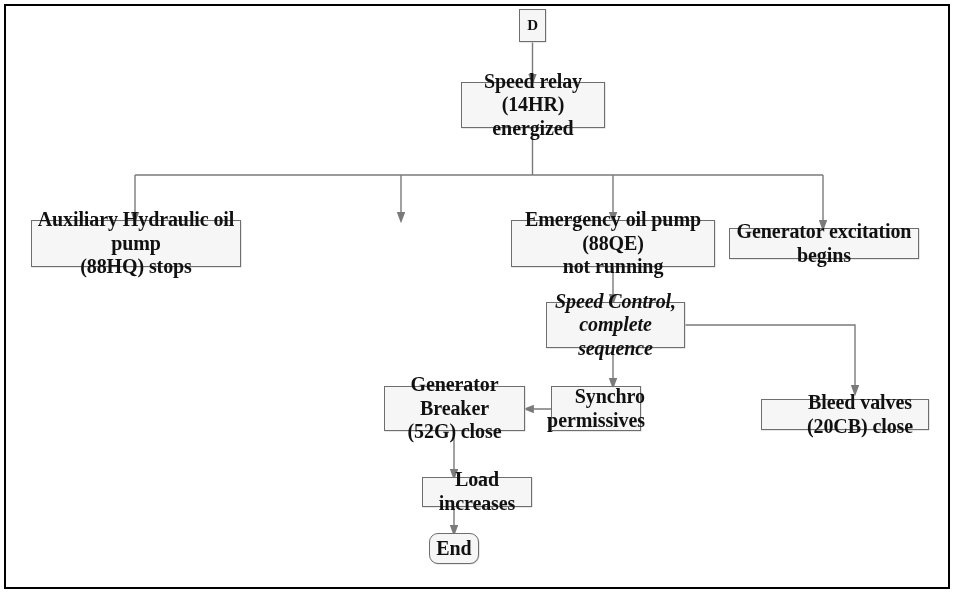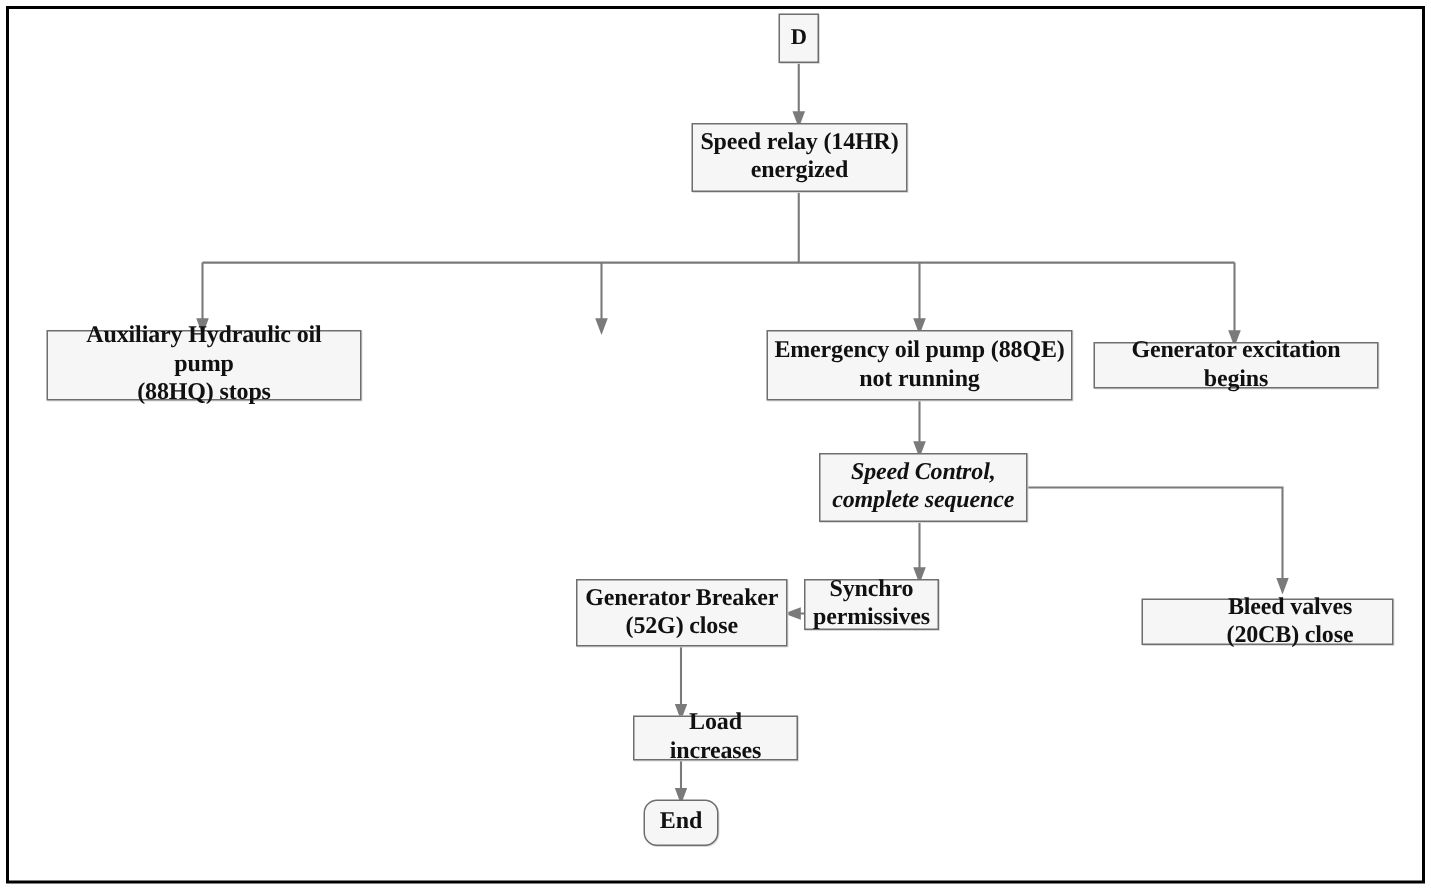--- a/index.html
+++ b/index.html
@@ -47,21 +47,21 @@
     background: #f6f6f6;
     border: 1.3px solid #6e6e6e;
     box-shadow: 0.6px 0.6px 0 #d8d8d8;
     display: flex;
     align-items: center;
     justify-content: center;
     text-align: center;
     color: #111111;
     font-weight: bold;
     line-height: 1.18;
-    font-size: 16px;
+    font-size: 20px;
     letter-spacing: -0.1px;
     padding: 2px 4px;
   }
   .node.terminator {
     border-radius: 9px;
   }
   .node.connector {
     font-size: 15px;
   }
   .node-text {
@@ -135,21 +135,21 @@
 
     <div class="node" style="left:729px; top:228px; width:190px; height:31px;">
       <span class="node-text">Generator excitation begins</span>
     </div>
 
     <div class="node" style="left:546px; top:302px; width:139px; height:46px;font-style:italic;">
       <span class="node-text">Speed Control,
 complete sequence</span>
     </div>
 
-    <div class="node" style="left:536px; top:386px; width:90px; height:34px;">
+    <div class="node" style="left:551px; top:386px; width:90px; height:45px;text-align:right;">
       <span class="node-text">Synchro
 permissives</span>
     </div>
 
     <div class="node" style="left:384px; top:386px; width:141px; height:45px;">
       <span class="node-text">Generator Breaker
 (52G) close</span>
     </div>
 
     <div class="node" style="left:761px; top:399px; width:168px; height:31px;padding-left:34px;">

